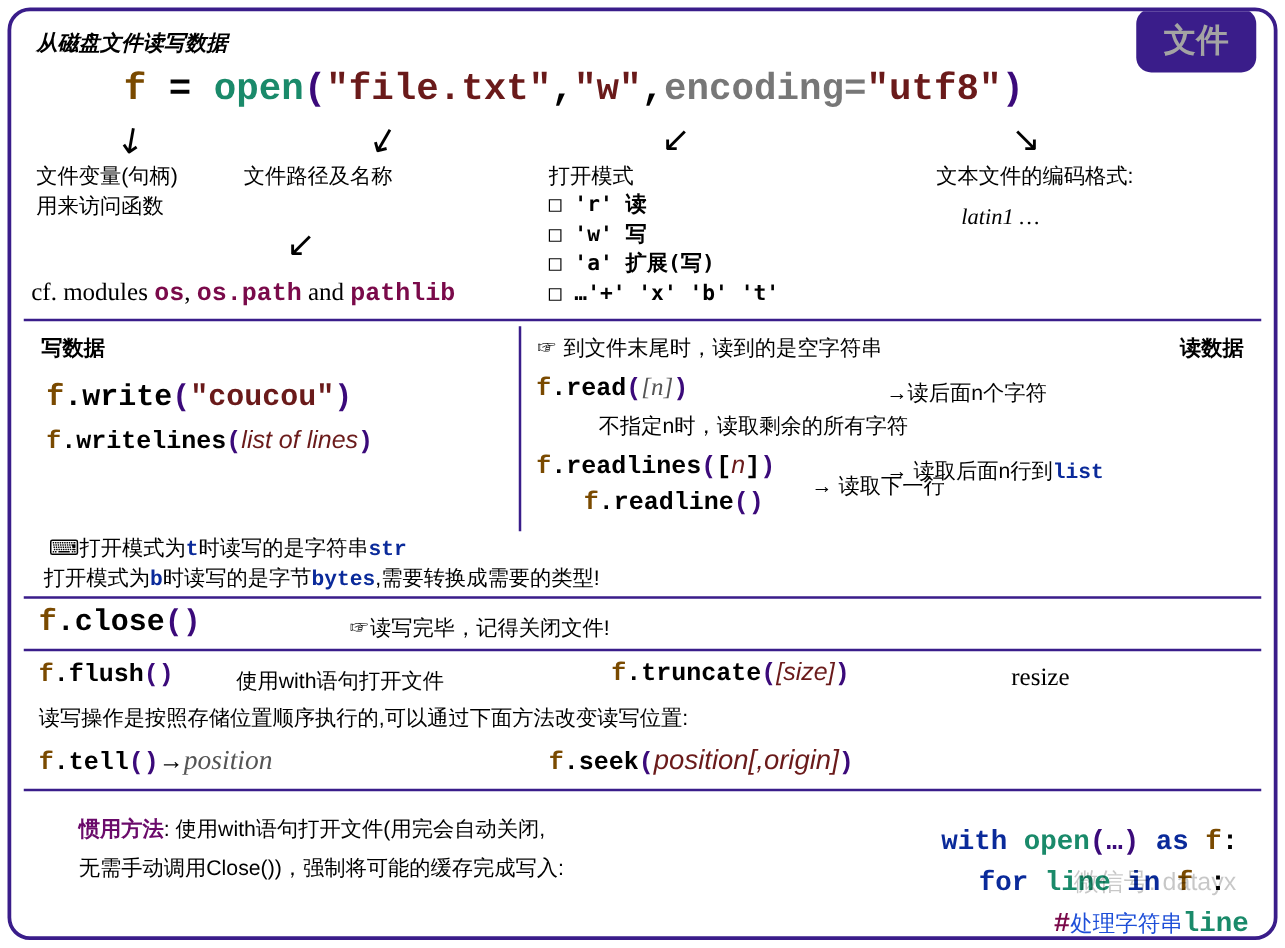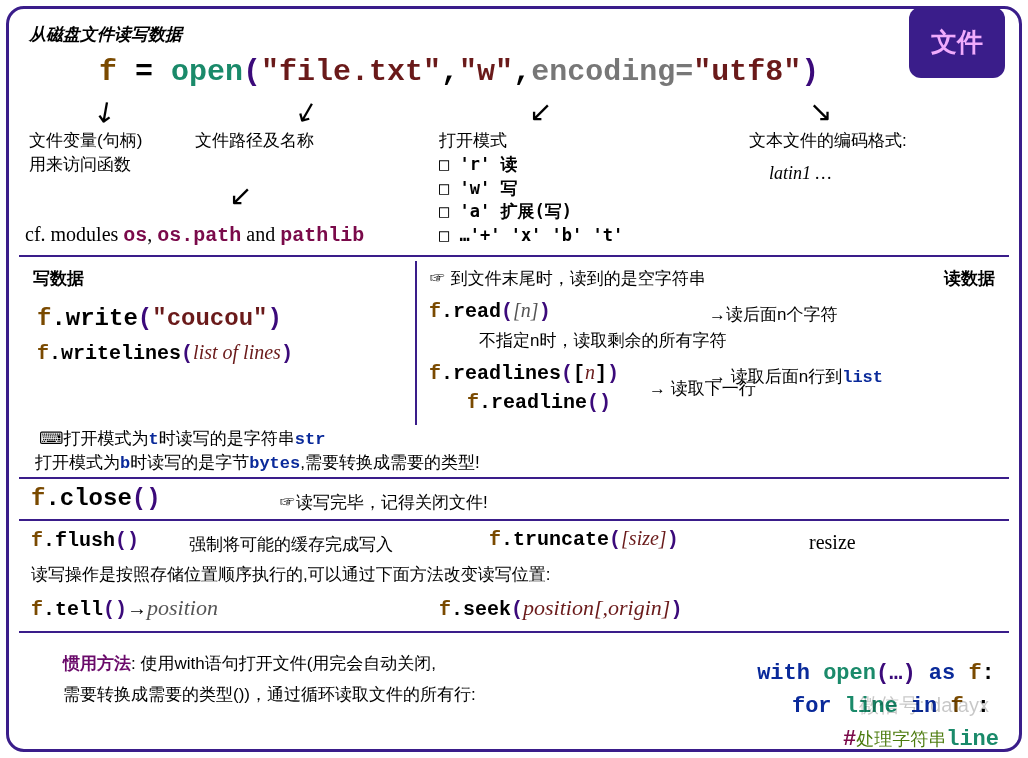--- a/index.html
+++ b/index.html
@@ -1,18 +1,18 @@
 <!DOCTYPE html>
 <html><head>
 <meta charset="utf-8">
 <style>
 * { box-sizing: border-box; margin: 0; padding: 0; }
 body { font-family: "Times New Roman", serif; background: #fff; width: 1028px; height: 758px; position: relative; }
 .card { position: absolute; left: 6px; top: 6px; width: 1016px; height: 746px; border: 3px solid #3a1d8a; border-radius: 18px; background: #fff; overflow: hidden; }
-.badge { position: absolute; right: 14px; top: -2px; background: #3a1d8a; color: #f0abfc; font-weight: bold; font-size: 26px; padding: 18px 22px; border-radius: 12px; font-family: sans-serif; }
+.badge { position: absolute; right: 14px; top: -2px; background: #3a1d8a; color: #a3a3a3; font-weight: bold; font-size: 26px; padding: 8px 22px; border-radius: 12px; font-family: sans-serif; }
 .header-note { position: absolute; left: 20px; top: 14px; font-style: italic; font-weight: bold; font-size: 17px; font-family: sans-serif; }
 .codeline { position: absolute; left: 90px; top: 46px; font-family: "Courier New", monospace; font-size: 30px; font-weight: bold; }
 .c-var { color: #7a4a00; }
 .c-eq { color: #000; }
 .c-fn { color: #1a8a6a; }
 .c-paren { color: #3b0a7a; }
 .c-str { color: #6a1a1a; }
 .c-kw { color: #777; }
 .arrow { position: absolute; font-size: 28px; color: #000; }
 .anno { position: absolute; font-size: 17px; font-family: sans-serif; line-height: 1.4; }
@@ -20,26 +20,26 @@
 .modules-line { position: absolute; left: 16px; top: 214px; font-size: 20px; }
 .mod { font-family: "Courier New", monospace; font-weight: bold; color: #7a0a4a; }
 .divider { position: absolute; left: 10px; right: 10px; border-top: 2px solid #3a1d8a; }
 .vdiv { position: absolute; border-left: 2px solid #3a1d8a; }
 .sect-title { position: absolute; font-weight: bold; font-size: 17px; font-family: sans-serif; }
 .codetxt { font-family: "Courier New", monospace; font-weight: bold; font-size: 24px; }
 .codetxt-sm { font-family: "Courier New", monospace; font-weight: bold; font-size: 20px; }
 .c-f { color: #7a4a00; }
 .c-dot { color: #000; }
 .c-method { color: #000000; }
-.c-ital { font-style: italic; color: #6a1a1a; font-family: Liberation Serif, serif; font-weight: normal; }
+.c-ital { font-style: italic; color: #6a1a1a; font-family: Liberation Sans, sans-serif; font-weight: normal; }
 .c-ital-gray { font-style: italic; color: #555; font-family: "Times New Roman", serif; font-weight: normal; }
-.c-comment { color: #4d7c0f; }
+.c-comment { color: #1d4ed8; }
 .note { position: absolute; font-size: 17px; font-family: sans-serif; }
 .blue { color: #0a2a9a; font-family: "Courier New", monospace; font-weight: bold; }
-.withblock { position: absolute; right: 20px; top: 648px; font-family: "Courier New", monospace; font-weight: bold; font-size: 22px; text-align: center; line-height: 1.5; }
+.withblock { position: absolute; right: 20px; top: 648px; font-family: "Courier New", monospace; font-weight: bold; font-size: 22px; text-align: left; line-height: 1.5; }
 .wb-with { color: #0a2a9a; }
 .wb-fn { color: #1a8a6a; }
 .wb-paren { color: #3b0a7a; }
 .wb-f { color: #7a4a00; }
 .wb-hash { color: #7a0a4a; }
 .wb-line { color: #1a8a6a; }
 .watermark { position: absolute; right: 30px; bottom: 30px; color: rgba(0,0,0,0.22); font-size: 20px; font-family: sans-serif; }
 .checkbox { font-family: monospace; font-weight: bold; }
 </style>
 </head>
@@ -123,41 +123,41 @@
   <div class="codetxt" style="position:absolute; left:22px; top:476px;">
     <span class="c-f">f</span><span class="c-dot">.</span><span class="c-method">close</span><span class="c-paren">()</span>
   </div>
   <div class="note" style="left:270px; top:482px;">☞读写完毕，记得关闭文件!</div>
 
   <div class="divider" style="top:510px;"></div>
 
   <div class="codetxt-sm" style="position:absolute; left:22px; top:520px;">
     <span class="c-f">f</span><span class="c-dot">.</span><span class="c-method">flush</span><span class="c-paren">()</span>
   </div>
-  <div class="note" style="left:180px; top:524px;">强制将可能的缓存完成写入</div>
+  <div class="note" style="left:180px; top:524px;">使用with语句打开文件</div>
 
   <div class="codetxt-sm" style="position:absolute; left:480px; top:518px;">
     <span class="c-f">f</span><span class="c-dot">.</span><span class="c-method">truncate</span><span class="c-paren">(</span><span class="c-ital">[size]</span><span class="c-paren">)</span>
   </div>
   <div class="note" style="left:800px; top:522px; font-family:'Times New Roman',serif; font-size:20px;">resize</div>
 
   <div class="note" style="left:22px; top:554px;">读写操作是按照存储位置顺序执行的,可以通过下面方法改变读写位置:</div>
 
   <div class="codetxt-sm" style="position:absolute; left:22px; top:586px;text-align:center;">
     <span class="c-f">f</span><span class="c-dot">.</span><span class="c-method">tell</span><span class="c-paren">()</span><span style="font-family:'Times New Roman',serif; font-weight:normal;">→</span><span class="c-ital-gray" style="font-size:22px;">position</span>
   </div>
   <div class="codetxt-sm" style="position:absolute; left:430px; top:586px;">
     <span class="c-f">f</span><span class="c-dot">.</span><span class="c-method">seek</span><span class="c-paren">(</span><span class="c-ital" style="font-size:22px;">position[,origin]</span><span class="c-paren">)</span>
   </div>
 
   <div class="divider" style="top:622px;"></div>
 
   <div class="note" style="left:54px; top:640px; line-height:1.8;">
     <span style="color:#6a0a6a; font-weight:bold;">惯用方法</span><span>:   使用with语句打开文件(用完会自动关闭,</span><br>
-    <span>需要转换成需要的类型())，通过循环读取文件的所有行:</span>
+    <span>无需手动调用Close())，强制将可能的缓存完成写入:</span>
   </div>
 
   <div class="withblock">
     <div>
       <span class="wb-with">with</span><span class="wb-fn"> open</span><span class="wb-paren">(…)</span><span class="wb-with"> as </span><span class="wb-f">f</span><span>:</span>
     </div>
     <div style="padding-left:30px;">
       <span class="wb-with">for </span><span class="wb-line">line</span><span class="wb-with"> in </span><span class="wb-f">f </span><span>:</span>
     </div>
     <div style="padding-left:90px;">

